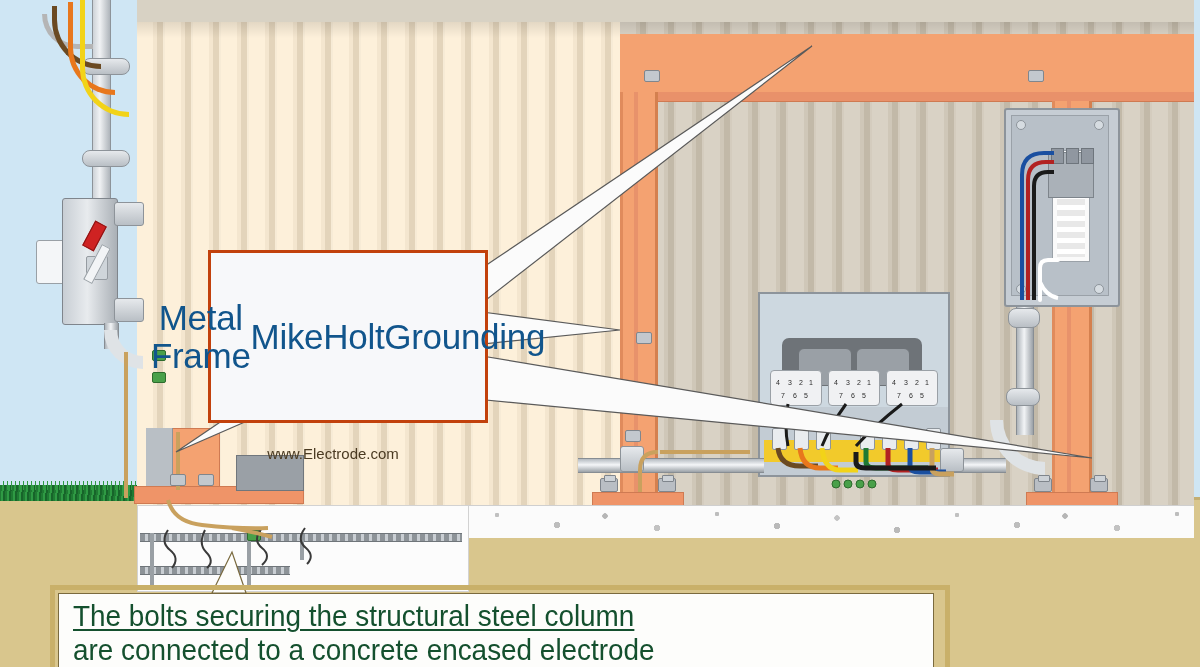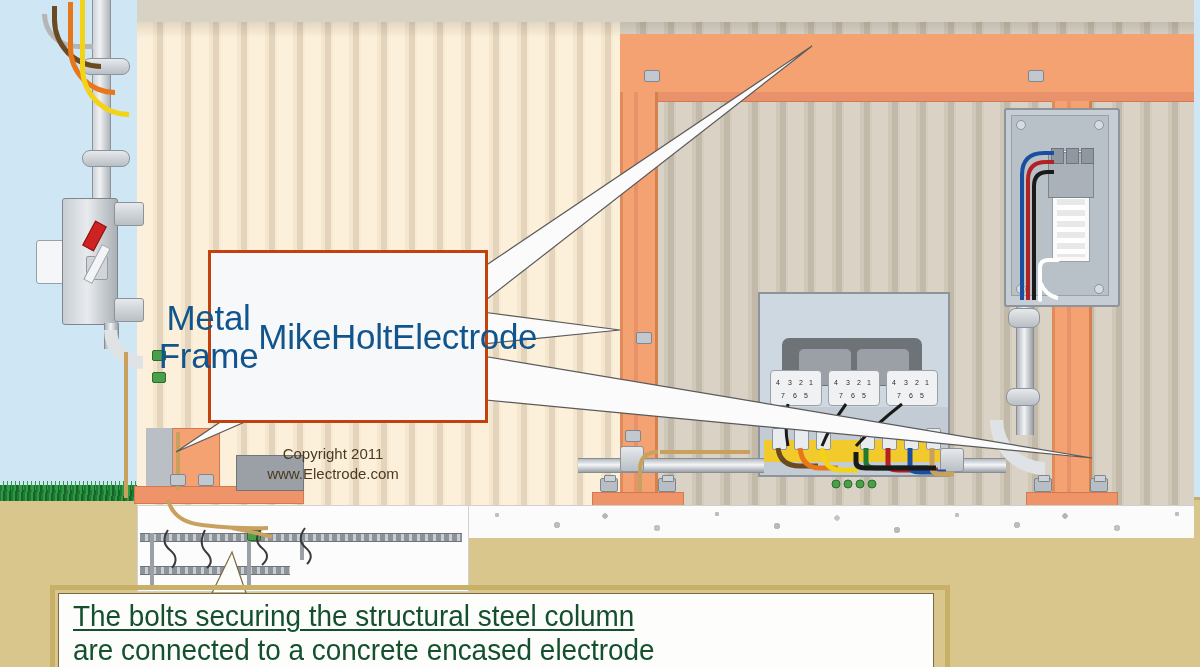--- a/index.html
+++ b/index.html
@@ -299,25 +299,24 @@
       <path d="M1040 300 V268 q0 -8 8 -8 h10" stroke="#ffffff" stroke-linecap="round"></path>
     </g>
     <g fill="none" stroke="#ffffff" stroke-width="4">
       <path d="M1040 282 q6 14 18 16"></path>
     </g>
   </svg>
 
   <div class="callout">
     <span>Metal Frame</span>
     <span>MikeHolt</span>
-    <span>Electrode</span>
+    <span>Grounding</span>
   </div>
 
   <div class="copyright">
-    <div>Copyright 2011</div>
     <div>www.Electrode.com</div>
   </div>
 
   <div class="caption-frame"></div>
   <div class="caption">
     <div class="caption-l">
       <u>The bolts securing the structural steel column</u><br>
       <span>are connected to a concrete encased electrode</span>
     </div>
   </div>

